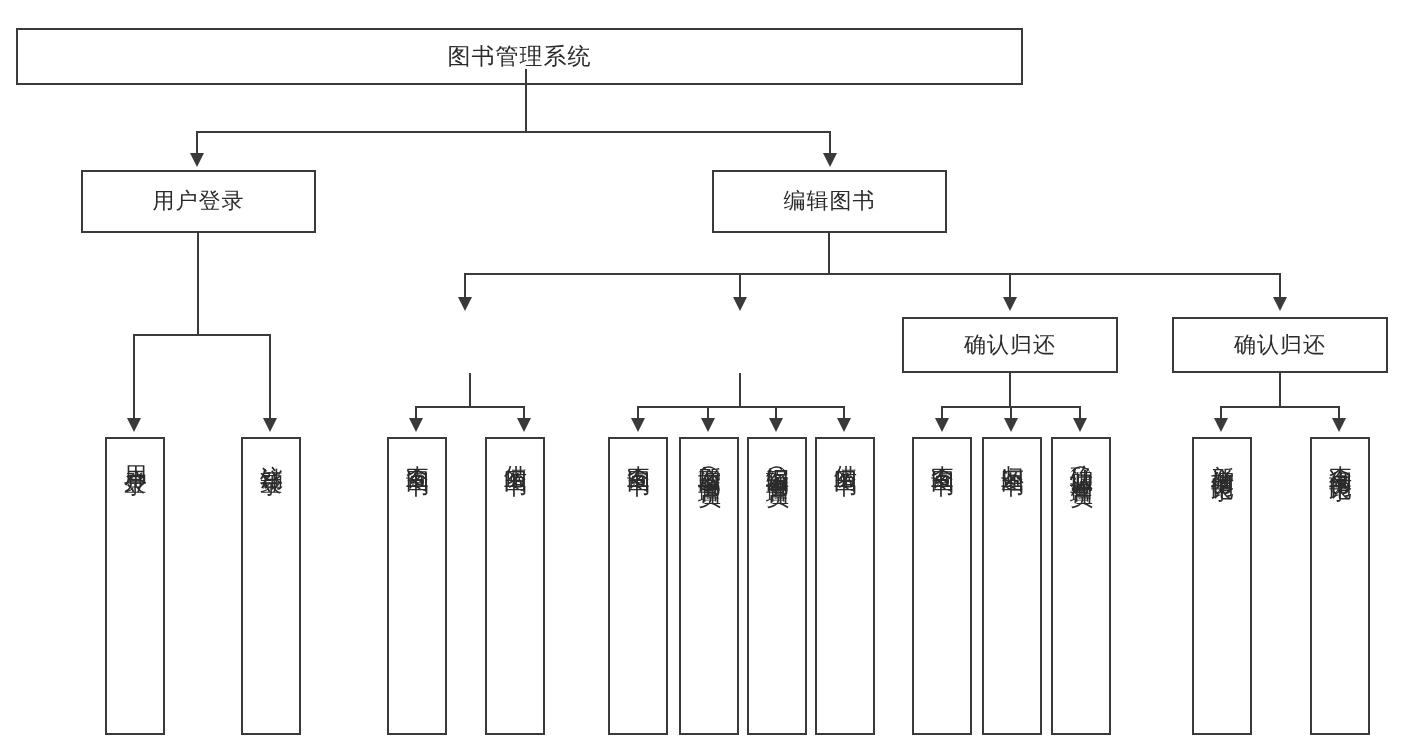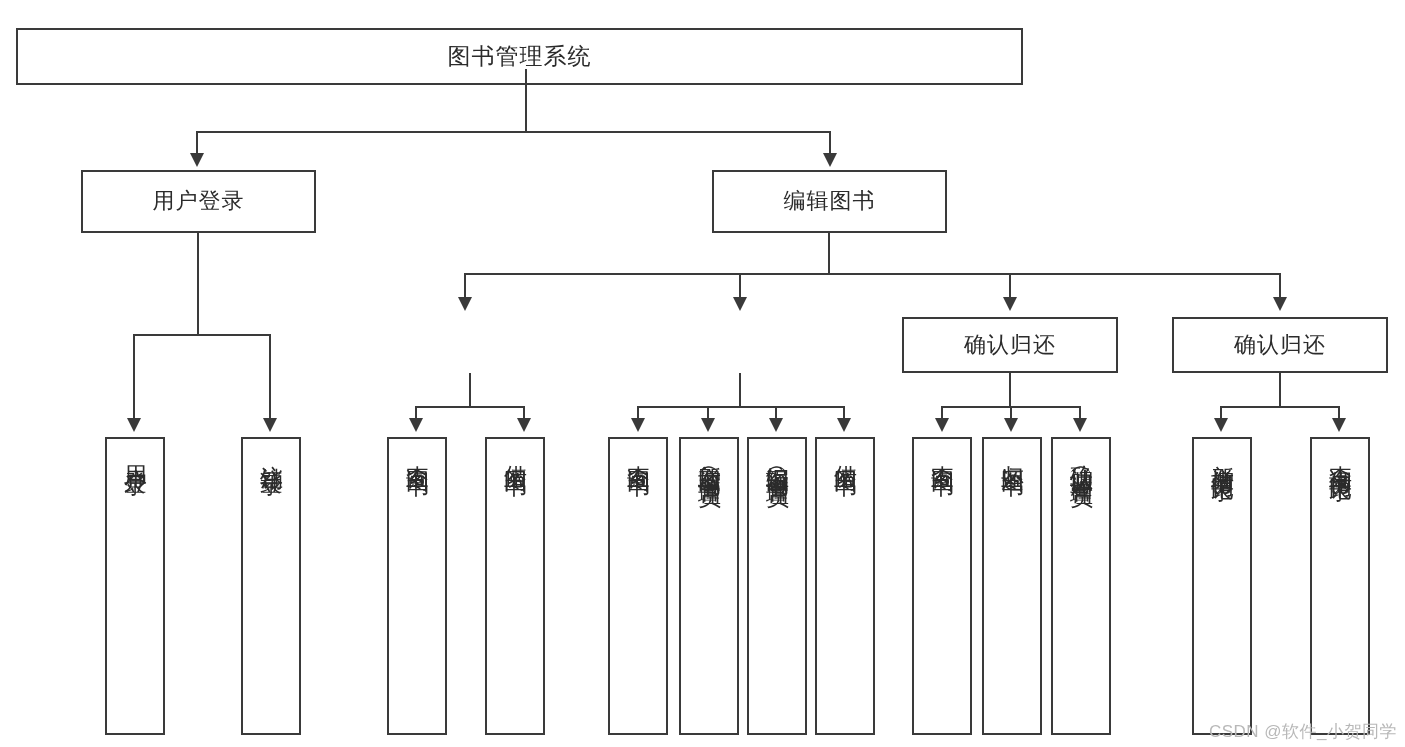--- a/index.html
+++ b/index.html
@@ -205,15 +205,14 @@
     <span class="label">确认归还（管理员）</span>
   </div>
 
   <div class="node leaf" style="left:1192px; top:437px; width:60px; height:298px;">
     <span class="label">新增借阅记录</span>
   </div>
   <div class="node leaf" style="left:1310px; top:437px; width:60px; height:298px;">
     <span class="label">查询借阅记录</span>
   </div>
 
-  <div id="watermark">CSDN @软件_小贺同学</div>
 
 </div>
 
 </body></html>

